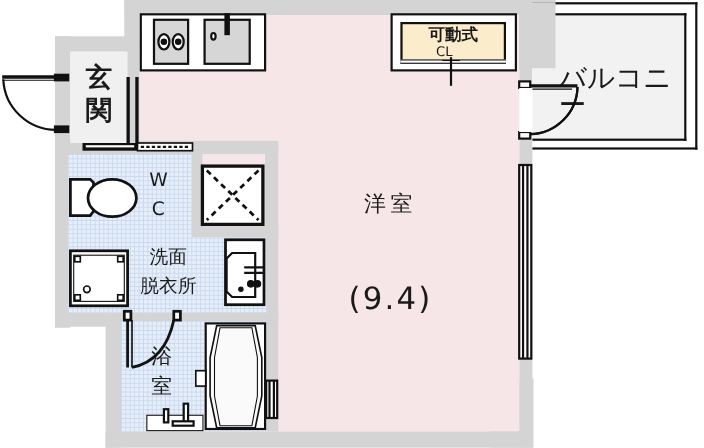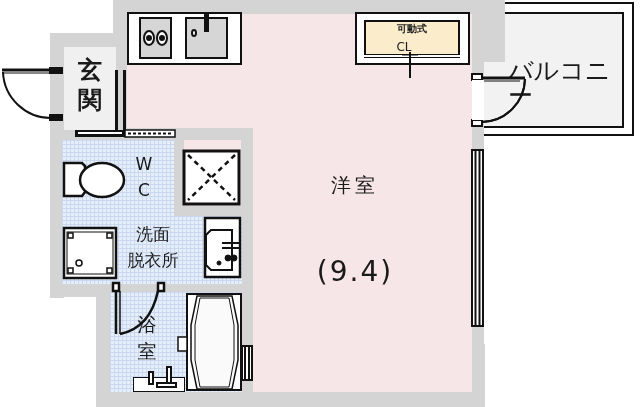--- a/index.html
+++ b/index.html
@@ -62,21 +62,21 @@
 <div class="label" style="left:132px; top:342px; width:30px; font-size:19px; font-weight:normal;">室</div>
 <div class="abs" style="left:186px; top:293px; width:56px; height:98px; background:#fff; border:2px solid #111;"></div>
 <div class="abs" style="left:133px; top:377px; width:52px; height:15px; background:#fff; border:1px solid #111;"></div>
 
 <div class="label" style="left:300px; top:175px; width:110px; font-size:20px; font-weight:normal; letter-spacing:4px;">洋室</div>
 <div class="label" style="left:300px; top:215px; width:110px; font-size:28px; font-weight:normal; letter-spacing:2px;margin-top:43px;">(9.4)</div>
 
 <div class="abs" style="left:355px; top:12px; width:115px; height:53px; background:#fff; border:2px solid #111;"></div>
 <div class="abs" style="left:364px; top:20px; width:96px; height:38px; background:#fbeccb; border:2px solid #111;"></div>
 <div class="abs" style="left:364px; top:54px; width:96px; height:4px; background:#fff; border-top:1px solid #111; border-bottom:1px solid #111;"></div>
-<div class="label" style="left:364px; top:24px; width:96px; font-size:10px;">可動式</div>
+<div class="label" style="left:364px; top:24px; width:96px; font-size:15px;">可動式</div>
 <div class="label" style="left:364px; top:41px; width:80px; font-size:12px; font-weight:normal;">CL</div>
 
 <div class="abs" style="left:484px; top:2px; width:150px; height:134px; background:#fff; border:2px solid #111; border-left:none;"></div>
 <div class="abs" style="left:484px; top:12px; width:140px; height:116px; background:#f2f2f2; border:2px solid #111; border-left:none;"></div>
 <div class="abs wall" style="left:472px; top:2px; width:33px; height:60px;"></div>
 <div class="label" style="left:508px; top:58px; width:120px; font-size:25px; font-weight:normal; text-align:left;">バルコニー</div>
 
 <svg width="640" height="407" viewBox="0 0 640 407">
 
   <g stroke="#111" fill="none" stroke-width="2">

